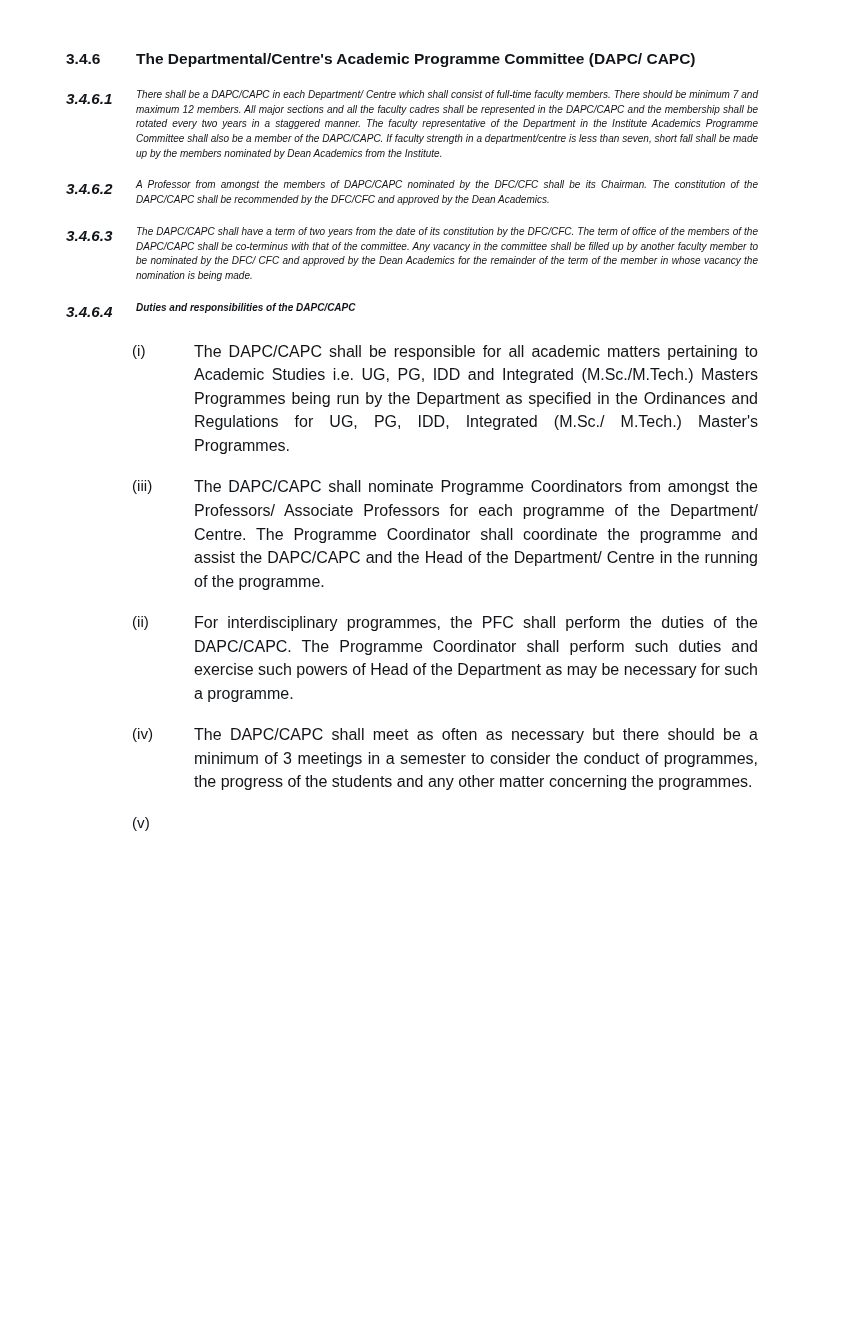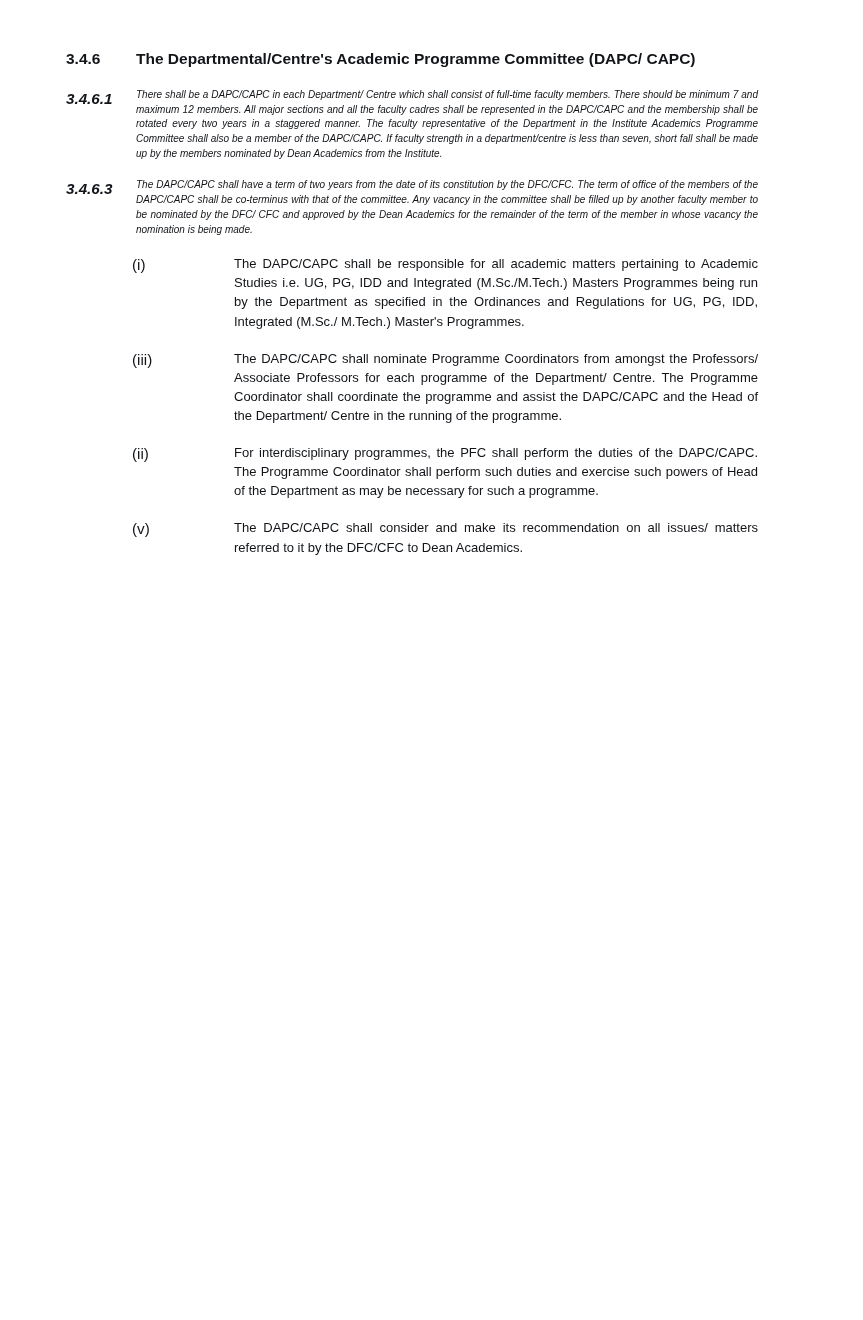--- a/index.html
+++ b/index.html
@@ -83,70 +83,80 @@
   .roman-label {
     flex: 0 0 62px;
     width: 62px;
     font-size: 15.2px;
     line-height: 1.47;
     padding-left: 66px;
     box-sizing: content-box;
   }
   .roman-text {
     flex: 1 1 auto;
-    font-size: 13px;
+    font-size: 16px;
     line-height: 1.47;
     text-align: justify;
     text-justify: inter-word;
-    margin-left: 40px;
   }
   .nojustify {
     text-align: left !important;
   }
 </style>
 </head>
 <body>
 
 <div class="page">
 
   <div class="heading-row">
     <div class="heading-num">3.4.6</div>
     <div class="heading-text">The Departmental/Centre's Academic Programme Committee (DAPC/ CAPC)</div>
   </div>
 
   <div class="clause">
     <div class="clause-num">3.4.6.1</div>
     <div class="clause-body">There shall be a DAPC/CAPC in each Department/ Centre which shall consist of full-time faculty members. There should be minimum 7 and maximum 12 members. All major sections and all the faculty cadres shall be represented in the DAPC/CAPC and the membership shall be rotated every two years in a staggered manner.  The faculty representative of the Department in the Institute Academics Programme Committee shall also be a member of the DAPC/CAPC. If faculty strength in a department/centre is less than seven, short fall shall be made up by the members nominated by Dean Academics from the Institute.</div>
   </div>
 
+  <div class="clause">
+    <div class="clause-num">3.4.6.2</div>
+    <div class="clause-body">A Professor from amongst the members of DAPC/CAPC nominated by the DFC/CFC shall be its Chairman. The constitution of the DAPC/CAPC shall be recommended by the DFC/CFC and approved by the Dean Academics.</div>
+  </div>
 
   <div class="clause">
     <div class="clause-num">3.4.6.3</div>
     <div class="clause-body">The DAPC/CAPC shall have a term of two years from the date of its constitution by the DFC/CFC. The term of office of the members of the DAPC/CAPC shall be co-terminus with that of the committee. Any vacancy in the committee shall be filled up by another faculty member to be nominated by the DFC/ CFC and approved by the Dean Academics for the remainder of the term of the member in whose vacancy the nomination is being made.</div>
   </div>
 
+  <div class="clause">
+    <div class="clause-num">3.4.6.4</div>
+    <div class="clause-body bold nojustify">Duties and responsibilities of the DAPC/CAPC</div>
+  </div>
 
   <div class="roman-list">
 
     <div class="roman-item">
       <div class="roman-label">(i)</div>
       <div class="roman-text">The DAPC/CAPC shall be responsible for all academic matters pertaining to Academic Studies i.e. UG, PG, IDD and Integrated (M.Sc./M.Tech.) Masters Programmes being run by the Department as specified in the Ordinances and Regulations for UG, PG, IDD, Integrated (M.Sc./ M.Tech.) Master's Programmes.</div>
     </div>
 
     <div class="roman-item">
       <div class="roman-label">(iii)</div>
       <div class="roman-text">The DAPC/CAPC shall nominate Programme Coordinators from amongst the Professors/ Associate Professors for each programme of the Department/ Centre. The Programme Coordinator shall coordinate the programme and assist the DAPC/CAPC and the Head of the Department/ Centre in the running of the programme.</div>
     </div>
 
     <div class="roman-item">
       <div class="roman-label">(ii)</div>
       <div class="roman-text">For interdisciplinary programmes, the PFC shall perform the duties of the DAPC/CAPC. The Programme Coordinator shall perform such duties and exercise such powers of Head of the Department as may be necessary for such a programme.</div>
     </div>
 
+    <div class="roman-item">
+      <div class="roman-label">(iv)</div>
+      <div class="roman-text">The DAPC/CAPC shall meet as often as necessary but there should be a minimum of 3 meetings in a semester to consider the conduct of programmes, the progress of the students and any other matter concerning the programmes.</div>
+    </div>
 
     <div class="roman-item">
       <div class="roman-label">(v)</div>
-      <div class="roman-text">The DAPC/CAPC shall consider and make its recommendation on all issues/ matters referred to it by the DFC/CFC to Dean Academics.</div>
     </div>
 
 
   </div>
 </div>
 
 </body></html>

